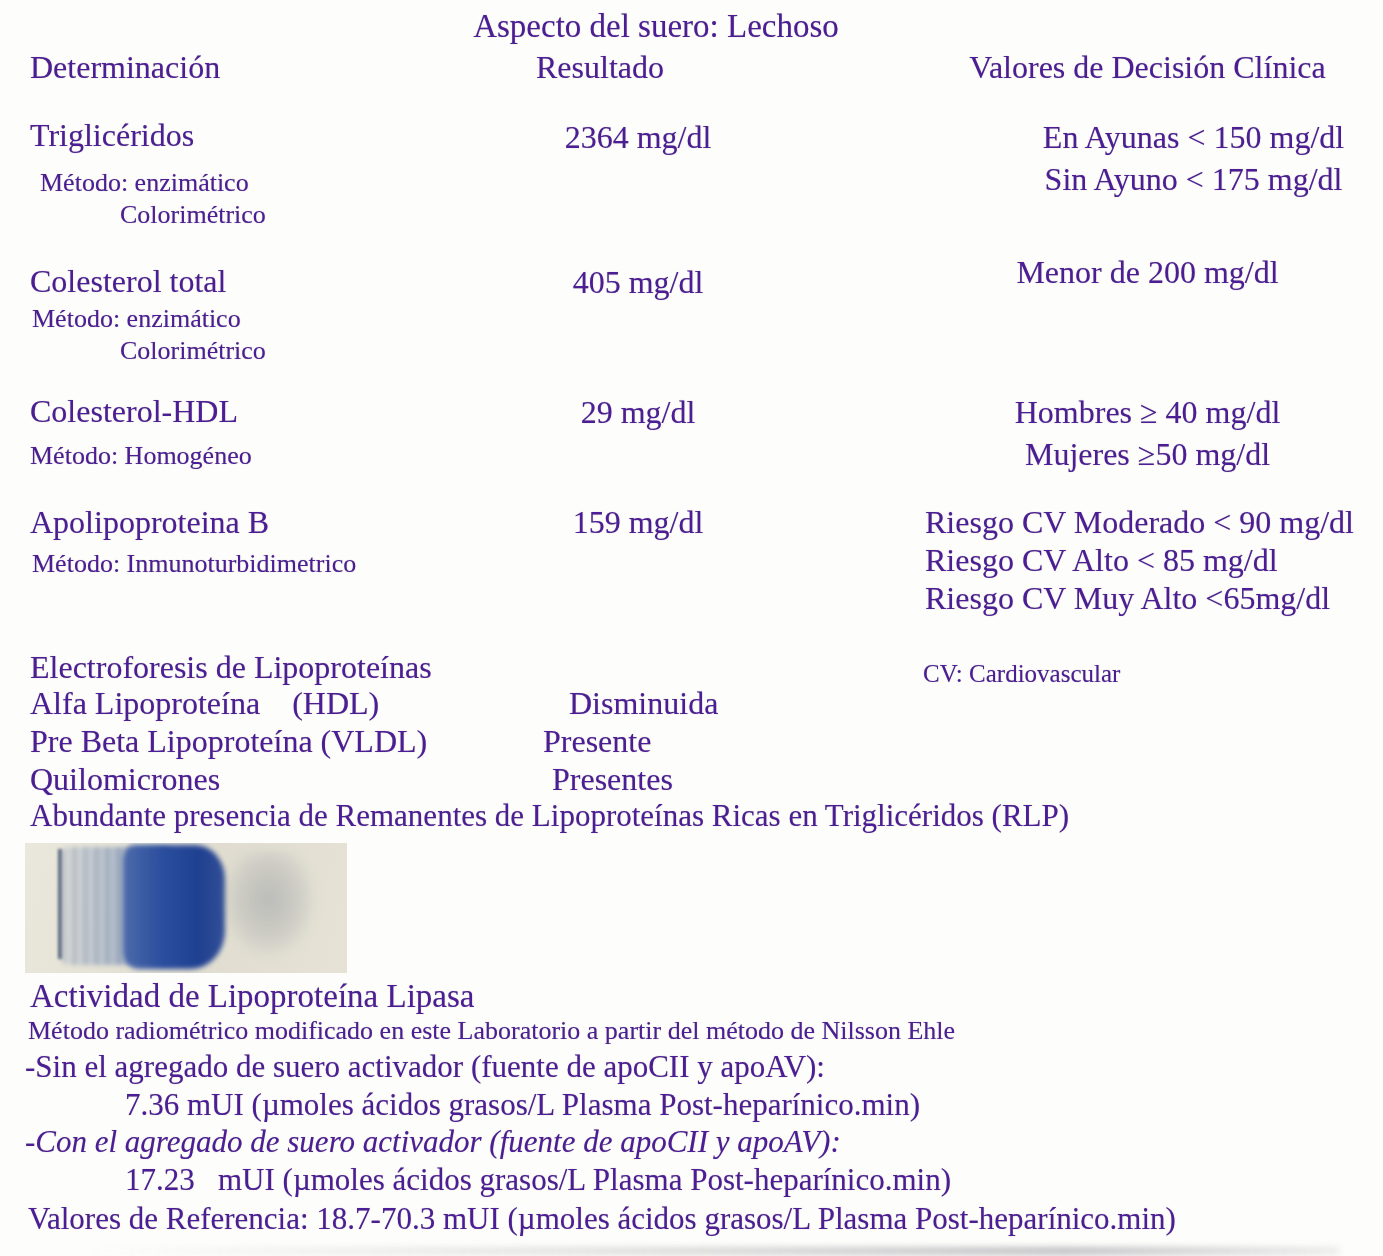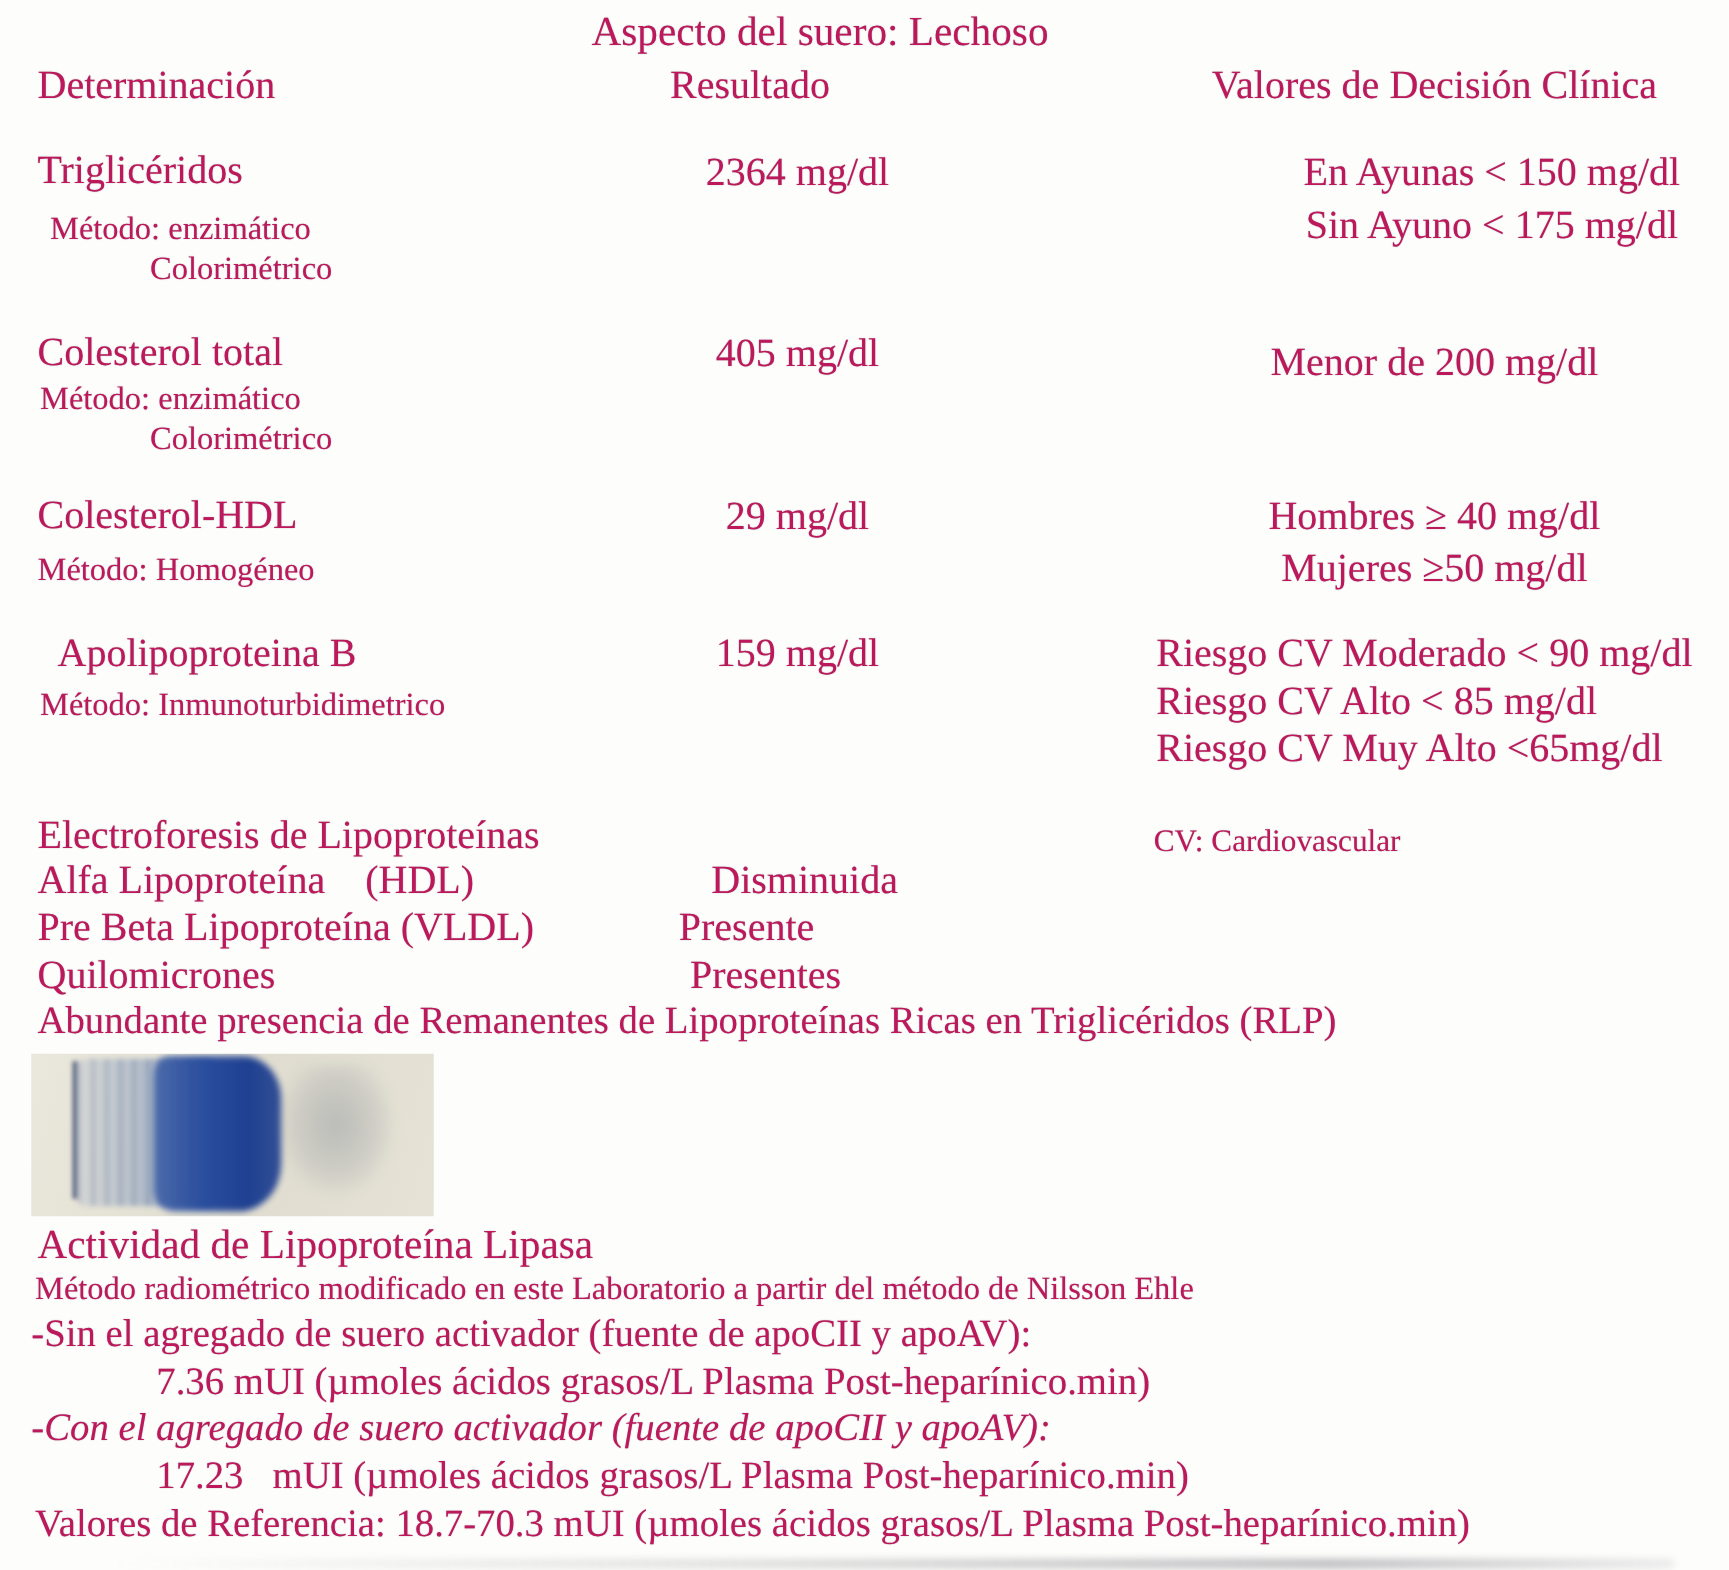--- a/index.html
+++ b/index.html
@@ -1,20 +1,20 @@
 <!DOCTYPE html>
 <html><head>
 <meta charset="utf-8">
 <style>
   html,body { margin:0; padding:0; background:#ffffff; }
   .page {
     position:relative; width:1383px; height:1256px;
     background:#fdfdfc; overflow:hidden;
     font-family:"Liberation Serif","DejaVu Serif",serif;
-    color:#be185d;
+    color:#4c1d95;
   }
   .t {
     position:absolute; white-space:pre; font-size:32px; line-height:1.12;
     text-shadow:0 0 1px rgba(35,35,35,.38);
   }
   .b  { font-weight:normal; }
   .sm { font-size:26px; }
   .xs { font-size:25px;margin-top:40px; }
   .f31{ font-size:31px; }
   .f33{ font-size:33px; }
@@ -35,31 +35,31 @@
 
   .r1-name { left:30px;  top:118px; }
   .r1-res  { top:120px; }
   .r1-c1   { top:120px; }
   .r1-c2   { top:162px; }
   .r1-m1   { left:40px;  top:168px; }
   .r1-m2   { left:120px; top:200px; }
 
   .r2-name { left:30px;  top:264px; }
   .r2-res  { top:265px; }
-  .r2-c1   { top:272px;text-align:center; }
+  .r2-c1   { top:255px;text-align:center; }
   .r2-m1   { left:32px;  top:304px; }
   .r2-m2   { left:120px; top:336px; }
 
   .r3-name { left:30px;  top:394px; }
   .r3-res  { top:395px; }
   .r3-c1   { top:395px; }
   .r3-c2   { top:437px; }
   .r3-m1   { left:30px;  top:441px; }
 
-  .r4-name { left:30px;  top:505px;margin-left:16px; }
+  .r4-name { left:30px;  top:505px; }
   .r4-res  { top:505px; }
   .r4-c1   { top:505px; }
   .r4-c2   { top:543px; }
   .r4-c3   { top:581px; }
   .r4-note { left:923px; top:620px; }
   .r4-m1   { left:32px;  top:549px; }
 
   .e-title { left:30px;  top:650px; }
   .e1-l { left:30px;  top:686px; }
   .e1-v { left:545px; top:686px;margin-left:24px; }

